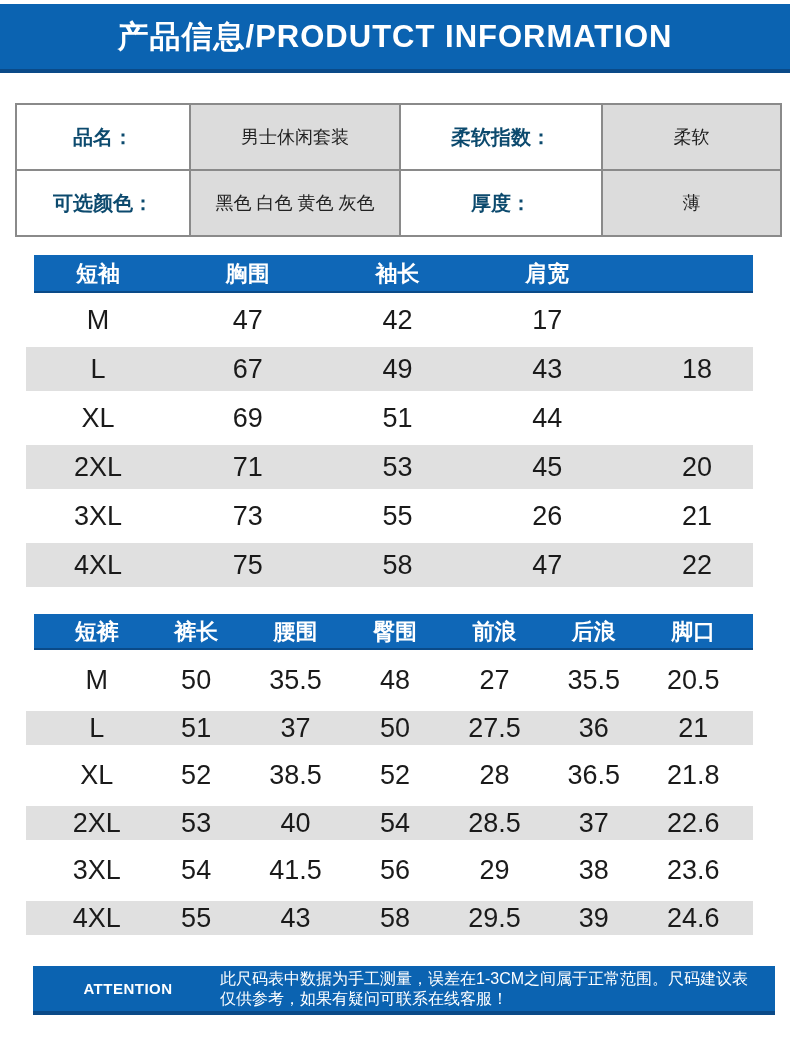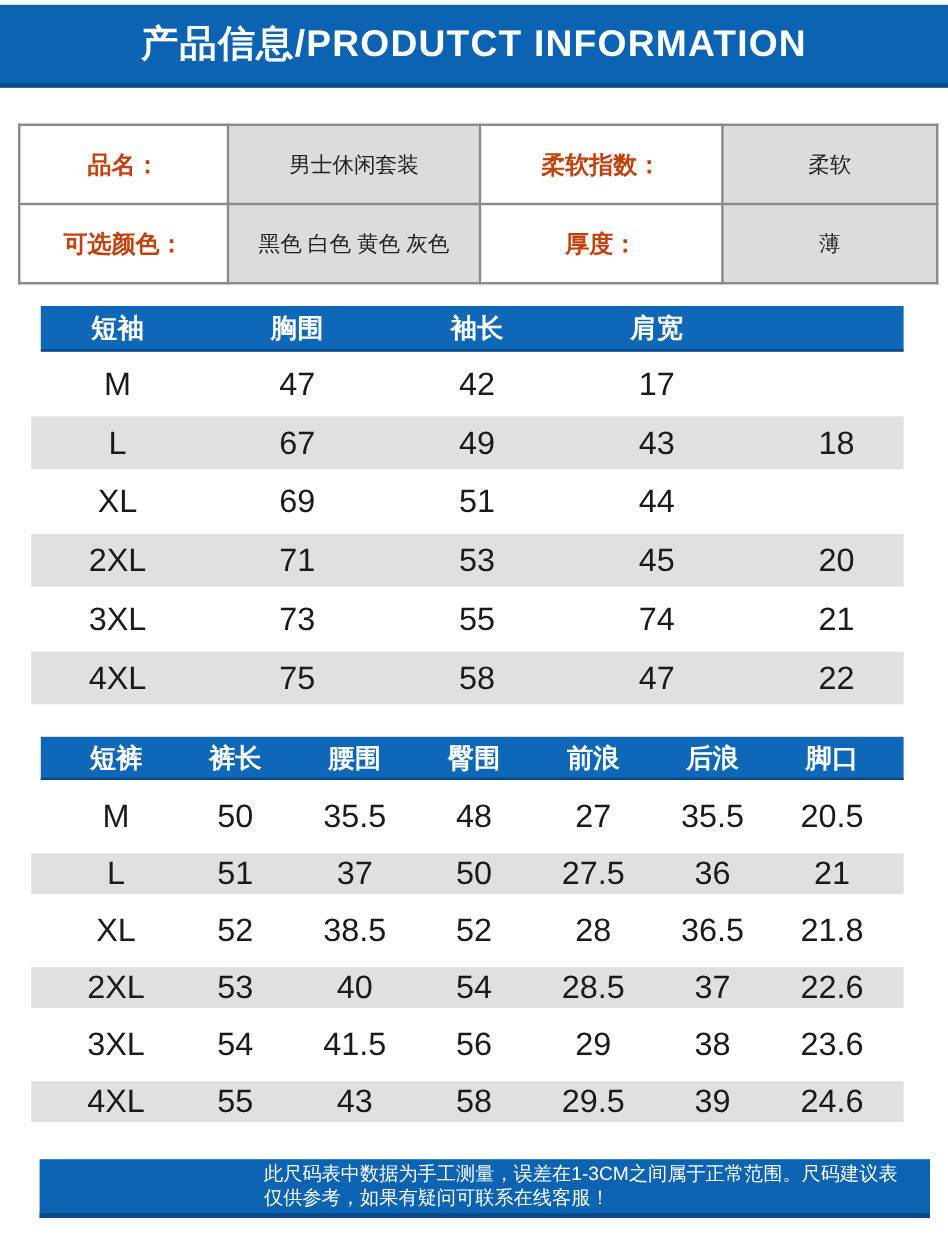--- a/index.html
+++ b/index.html
@@ -20,21 +20,21 @@
   }
   
   .info-table{
     position:absolute;left:15px;top:103px;width:757px;height:129px;
     border-collapse:collapse;table-layout:fixed;
   }
   .info-table td{
     border:2px solid var(--border-gray,#8a8a8a);
     text-align:center;vertical-align:middle;height:64px;padding:0;
   }
-  .info-table td.lbl{background:#ffffff;font-weight:bold;font-size:20px;color:#c2410c;}
+  .info-table td.lbl{background:#ffffff;font-weight:bold;font-size:20px;color:#0c4a6e;}
   .info-table td.val{background:var(--cell-gray,#dcdcdc);font-size:18px;color:#222;}
   
   .hdr-bg{
     position:absolute;left:34px;width:719px;background:var(--header-blue,#0f67b7);
     border-bottom:2px solid var(--edge-dark-blue,#0a4a88);box-sizing:border-box;
   }
   .hdr-row,.body-row{
     position:absolute;display:grid;text-align:center;
   }
   .hdr-row span{color:#fff;font-weight:bold;font-size:22px;align-self:center;}
@@ -121,21 +121,21 @@
     <span>2XL</span>
     <span>71</span>
     <span>53</span>
     <span>45</span>
     <span>20</span>
   </div>
   <div class="body-row g5" style="top:489px;height:54px">
     <span>3XL</span>
     <span>73</span>
     <span>55</span>
-    <span>74</span>
+    <span>26</span>
     <span>21</span>
   </div>
   <div class="body-row g5" style="top:543px;height:44px">
     <span>4XL</span>
     <span>75</span>
     <span>58</span>
     <span>47</span>
     <span>22</span>
   </div>
 
@@ -203,19 +203,20 @@
     <span>4XL</span>
     <span>55</span>
     <span>43</span>
     <span>58</span>
     <span>29.5</span>
     <span>39</span>
     <span>24.6</span>
   </div>
 
   <div class="attention">
+    <div class="att-label">ATTENTION</div>
     <div class="att-text">
       <div>此尺码表中数据为手工测量，误差在1-3CM之间属于正常范围。尺码建议表</div>
       <div>仅供参考，如果有疑问可联系在线客服！</div>
     </div>
   </div>
 
 </div>
 
 </body></html>

